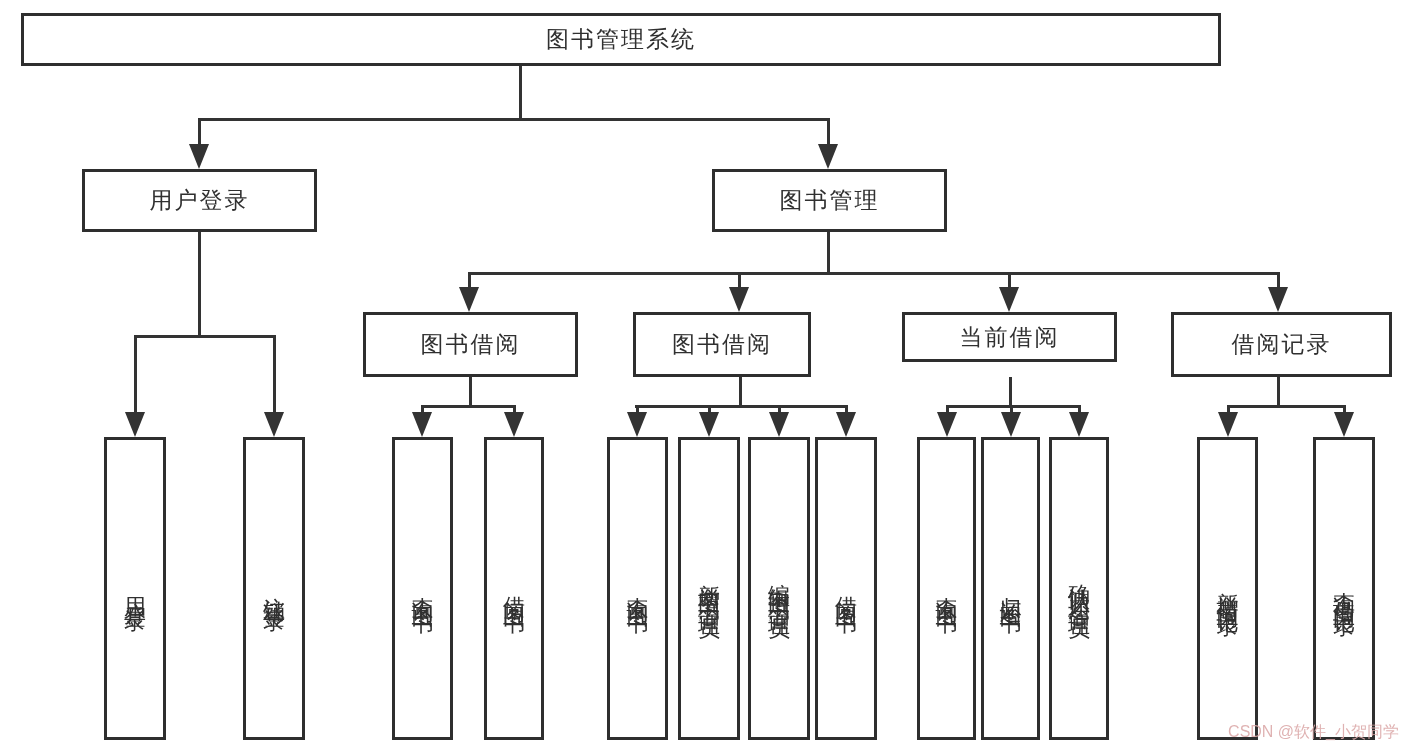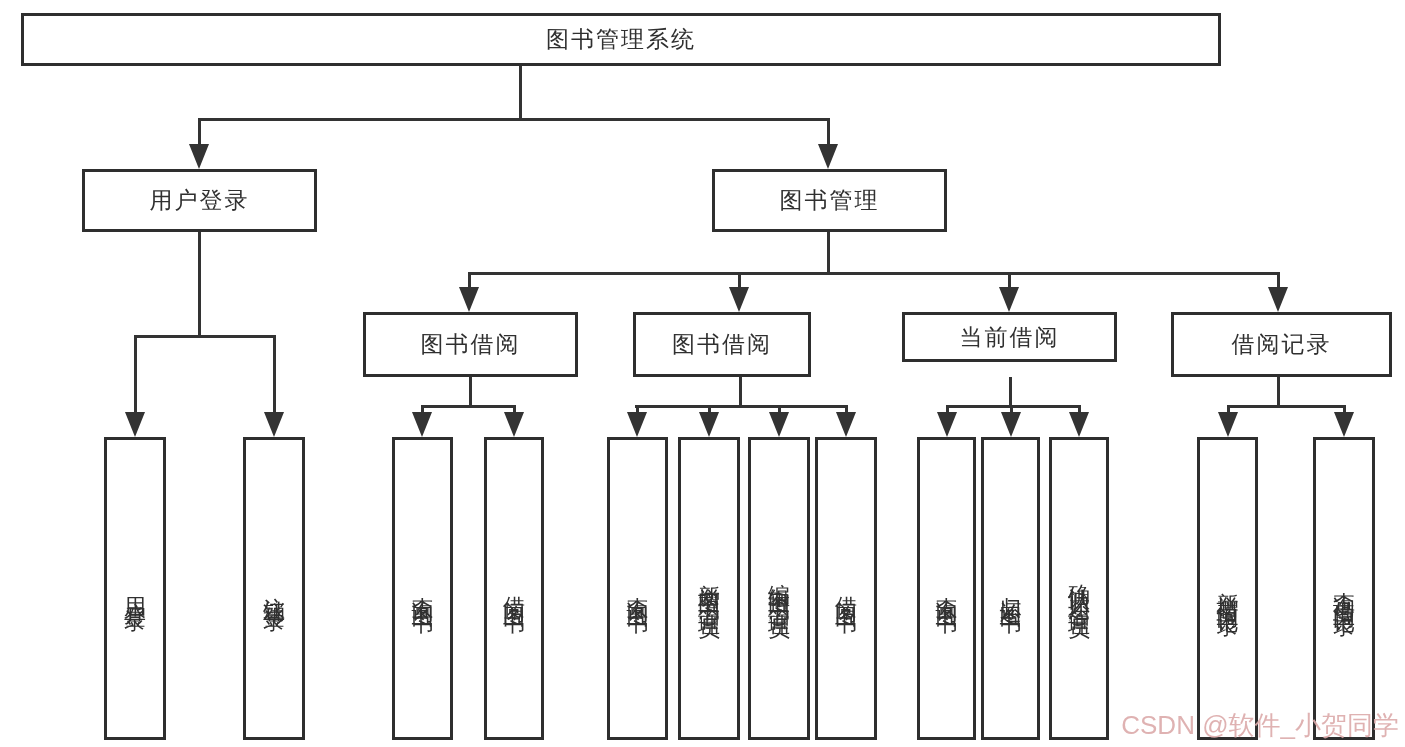--- a/index.html
+++ b/index.html
@@ -25,21 +25,21 @@
     font-size:22px;letter-spacing:5px;line-height:1;white-space:nowrap;
   }
   .vline{position:absolute;width:3px;background:var(--line);}
   .hline{position:absolute;height:3px;background:var(--line);}
   .arrow{
     position:absolute;width:0;height:0;
     border-left:10px solid transparent;border-right:10px solid transparent;
     border-top:25px solid var(--line);
   }
   .watermark{
-    position:absolute;right:6px;bottom:4px;font-size:26px;
+    position:absolute;right:6px;bottom:4px;font-size:16px;
     color:var(--watermark);opacity:.9;z-index:5;white-space:nowrap;
   }
 </style>
 </head>
 <body>
 
 <div class="canvas">
 
   <div class="node" style="left:21px;top:13px;width:1200px;height:53px">
     <span class="lbl">图书管理系统</span>

